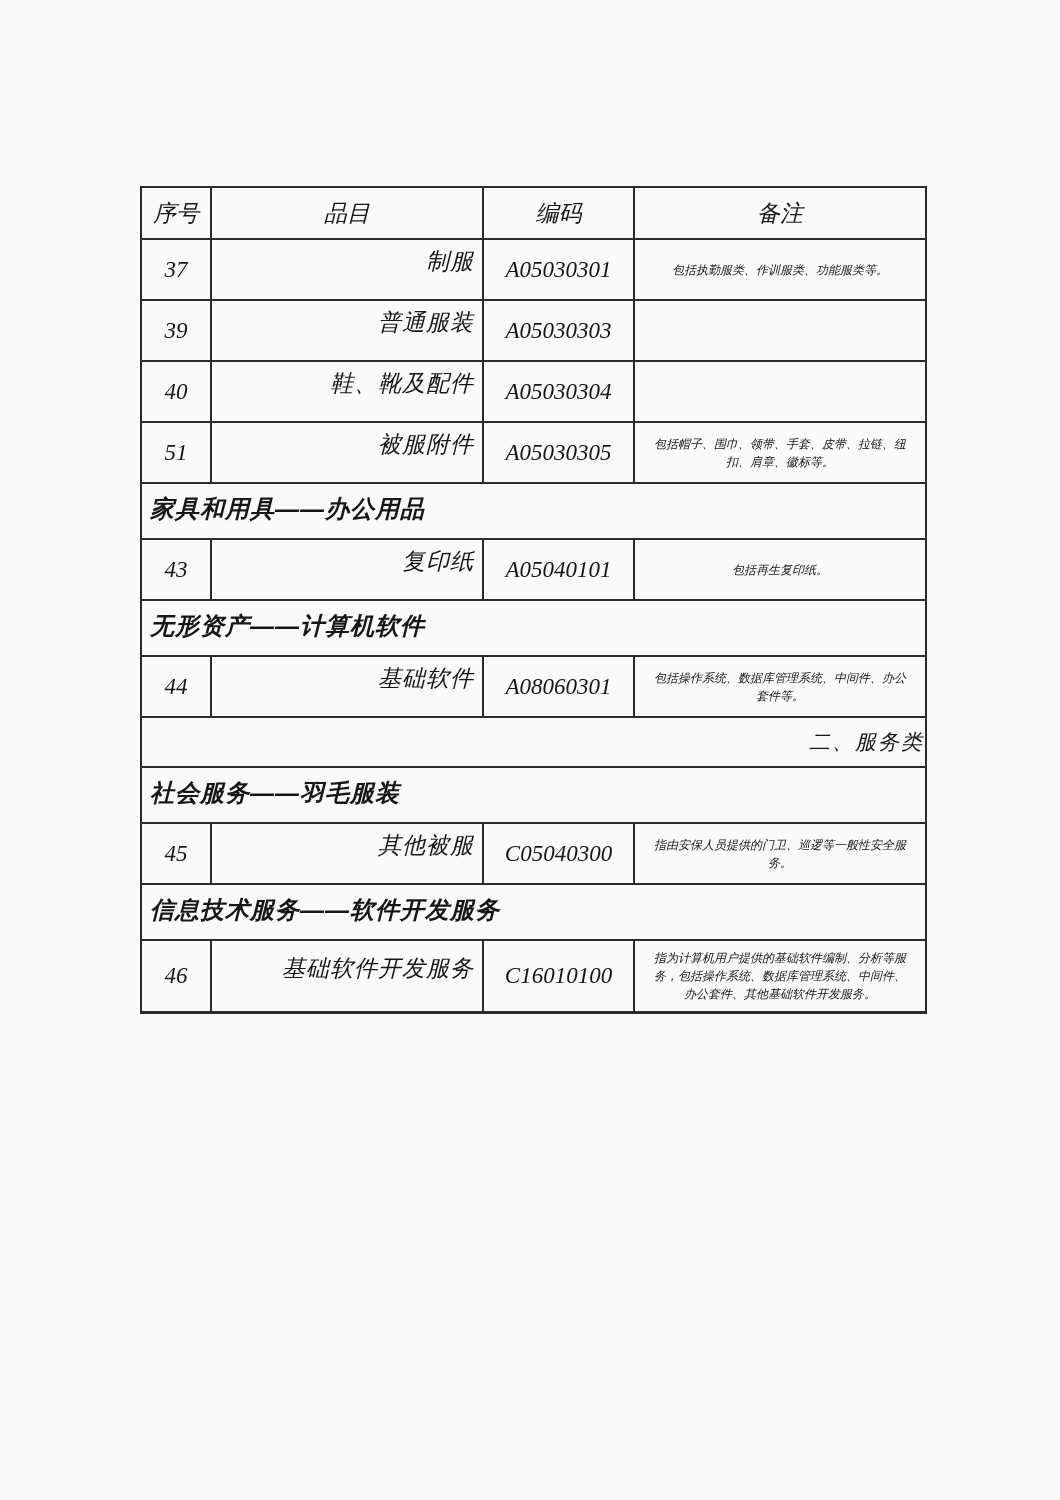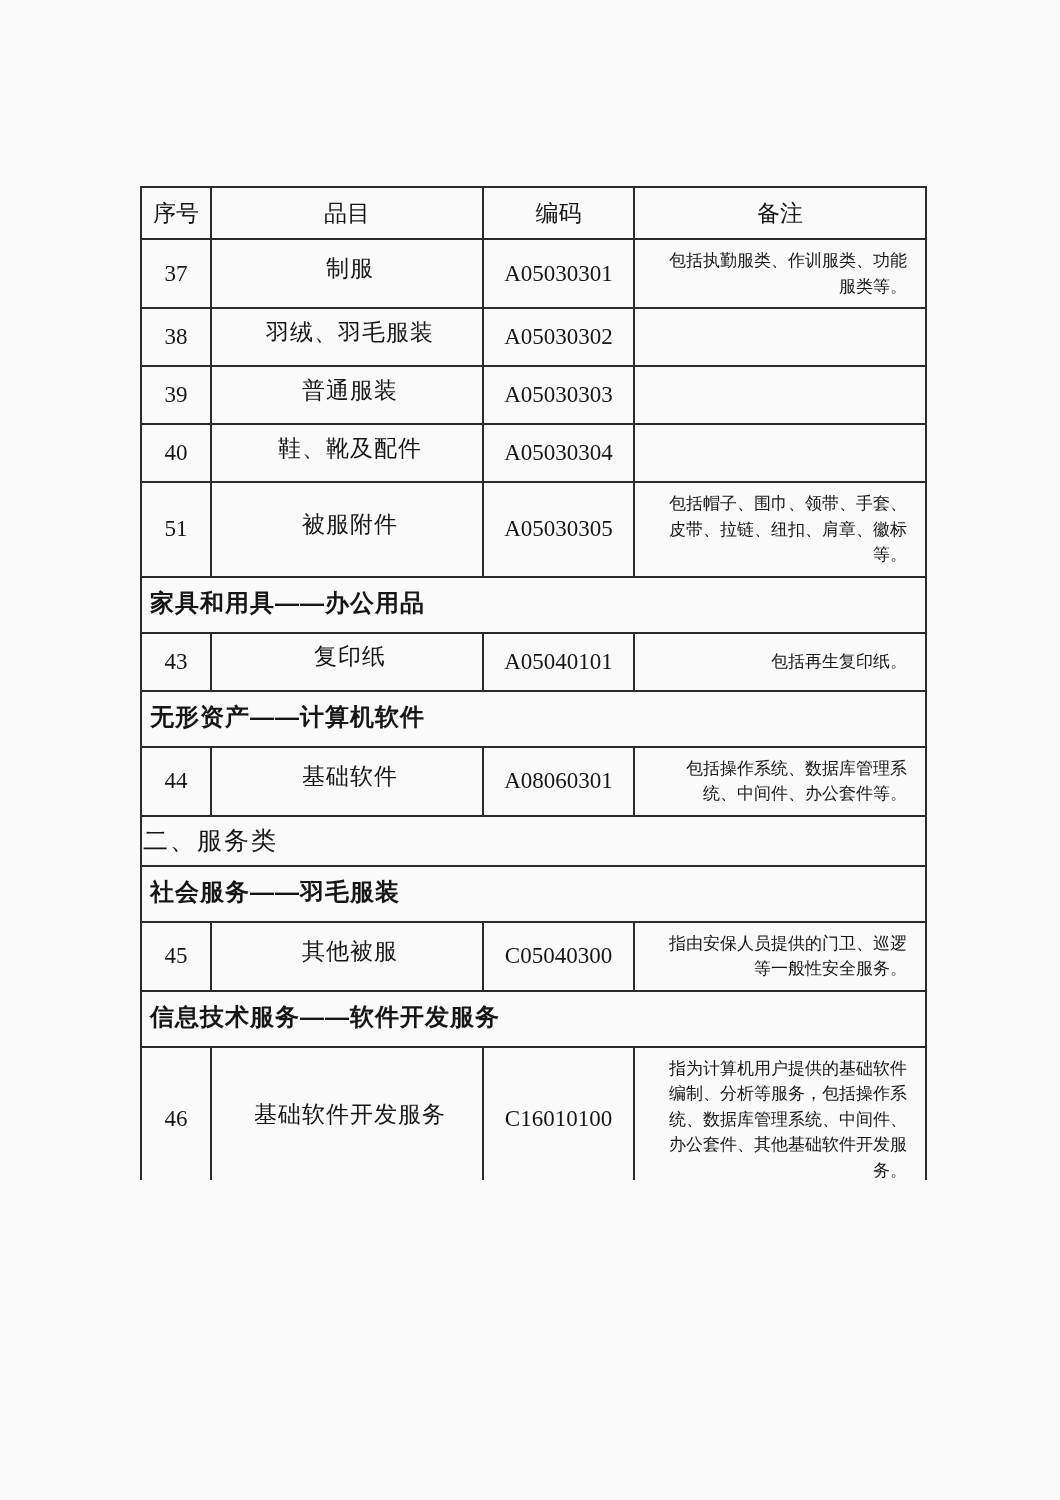--- a/index.html
+++ b/index.html
@@ -11,20 +11,21 @@
   body{
     width:1060px;height:1500px;
     background:var(--page-bg);
     font-family:"Liberation Sans","DejaVu Sans",sans-serif;
     color:var(--text);
   }
   .page{
     position:relative;
     width:1060px;height:1180px;
     overflow:hidden;
+    font-style:italic;
   }
   table.catalog{
     position:absolute;
     left:140px;top:186px;
     width:785px;
     border-collapse:collapse;
     table-layout:fixed;
   }
   table.catalog{border:2px solid var(--border);border-bottom:3px solid var(--border);}
   table.catalog th,
@@ -41,49 +42,49 @@
     text-align:center;
     padding:0;
   }
   tr.item td{height:58px;}
   td.num{
     text-align:center;
     font-family:"Liberation Serif","DejaVu Serif",serif;
     font-size:23px;
   }
   td.name{
-    text-align:center;
-    padding:6px 8px 16px 14px;
+    text-align:right;
+    padding:6px 8px 22px 14px;
     font-size:23px;
     letter-spacing:1px;
   }
   td.code{
     text-align:center;
     font-family:"Liberation Serif","DejaVu Serif",serif;
     font-size:23px;
   }
   td.note{
-    text-align:right;
+    text-align:center;
     padding:8px 18px;
-    font-size:17px;
+    font-size:12px;
     line-height:1.5;
   }
   tr.section td{
     height:56px;
     font-size:24px;
     font-weight:700;
     text-align:left;
     padding:0 8px 4px 8px;
     letter-spacing:1px;
   }
   tr.category td{
     height:50px;
-    font-size:25px;
+    font-size:21px;
     font-weight:400;
-    text-align:left;
+    text-align:right;
     letter-spacing:2px;
   }
 </style>
 </head>
 <body>
 
 <div class="page">
   <table class="catalog">
     <colgroup>
       <col style="width:70px">
@@ -98,26 +99,20 @@
           <th>编码</th>
           <th>备注</th>
         </tr>
     </thead>
     <tbody>
         <tr class="item">
           <td class="num">37</td>
           <td class="name">制服</td>
           <td class="code">A05030301</td>
           <td class="note">包括执勤服类、作训服类、功能服类等。</td>
-        </tr>
-        <tr class="item">
-          <td class="num">38</td>
-          <td class="name">羽绒、羽毛服装</td>
-          <td class="code">A05030302</td>
-          <td class="note"></td>
         </tr>
         <tr class="item">
           <td class="num">39</td>
           <td class="name">普通服装</td>
           <td class="code">A05030303</td>
           <td class="note"></td>
         </tr>
         <tr class="item">
           <td class="num">40</td>
           <td class="name">鞋、靴及配件</td>

